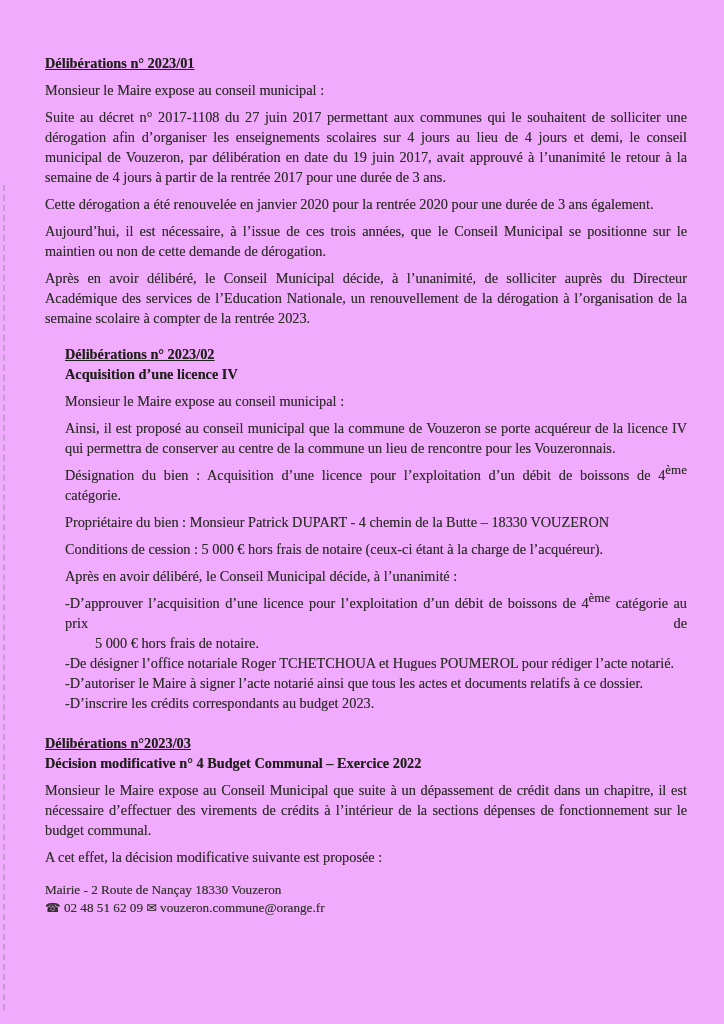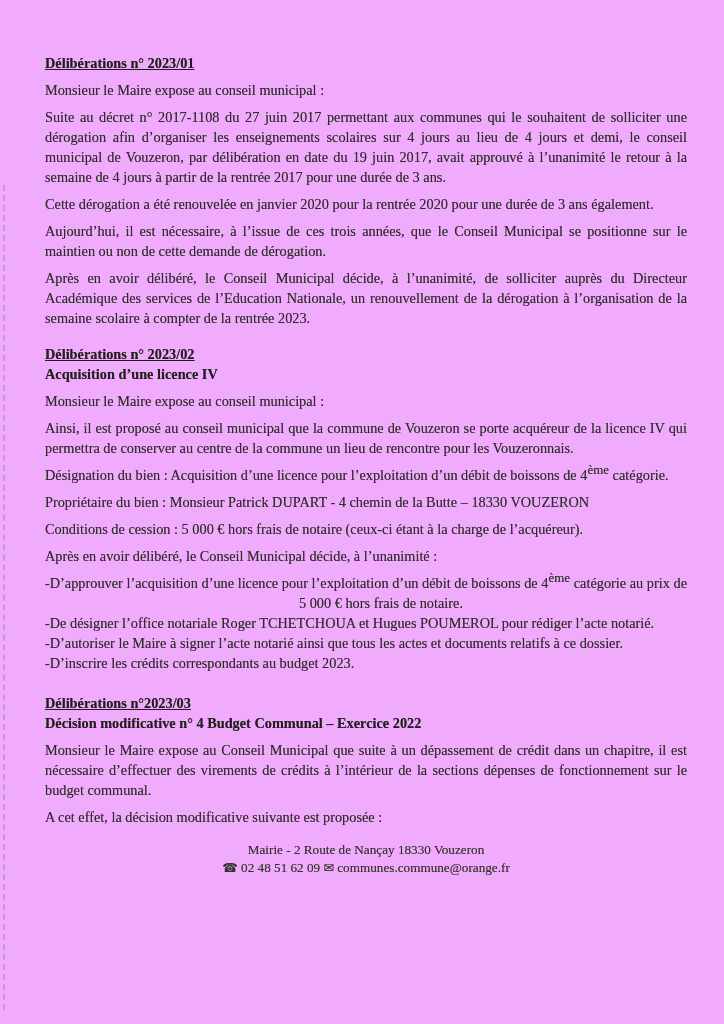--- a/index.html
+++ b/index.html
@@ -36,45 +36,44 @@
   }
   .sec-subtitle {
     font-weight: bold;
     color: #201e1c;
   }
   p.para {
     margin: 7px 0 0 0;
     text-align: justify;
   }
   .sec { margin: 0; }
-  .sec-2 { margin-top: 16px; }
+  .sec-2 { margin-top: 16px; margin-left: 20px; }
   .sec-3 { margin-top: 20px; }
   .bullets { margin-top: 7px; }
   .bullet {
     text-align: justify;
     margin: 0;
   }
   .bullet-first {
     text-align: justify;
     text-align-last: justify;
     margin: 0;
   }
   .bullet-cont {
     margin: 0;
     padding-left: 30px;
-    text-align: center;
   }
   sup.ord {
     font-size: 13px;
     line-height: 0;
     vertical-align: super;
   }
   .footer {
     margin-top: 14px;
-    text-align: center;
+    text-align: left;
     font-size: 13.2px;
     line-height: 18px;
     color: #343230;
   }
   .glyph-icon {
     font-family: "DejaVu Sans", sans-serif;
     font-size: 12.5px;
     color: #343230;
   }
 </style>
@@ -117,16 +116,16 @@
     <p class="para">Monsieur le Maire expose au Conseil Municipal que suite à un dépassement de crédit dans un chapitre, il est nécessaire d’effectuer des virements de crédits à l’intérieur de la sections dépenses de fonctionnement sur le budget communal.</p>
     <p class="para">A cet effet, la décision modificative suivante est proposée :</p>
   </section>
 
   <div class="footer">
     <div>Mairie - 2 Route de Nançay 18330 Vouzeron</div>
     <div>
       <span class="glyph-icon">☎</span>
       <span>02 48 51 62 09</span>
       <span class="glyph-icon">✉</span>
-      <span>communes.commune@orange.fr</span>
+      <span>vouzeron.commune@orange.fr</span>
     </div>
   </div>
 </div>
 
 </body></html>

